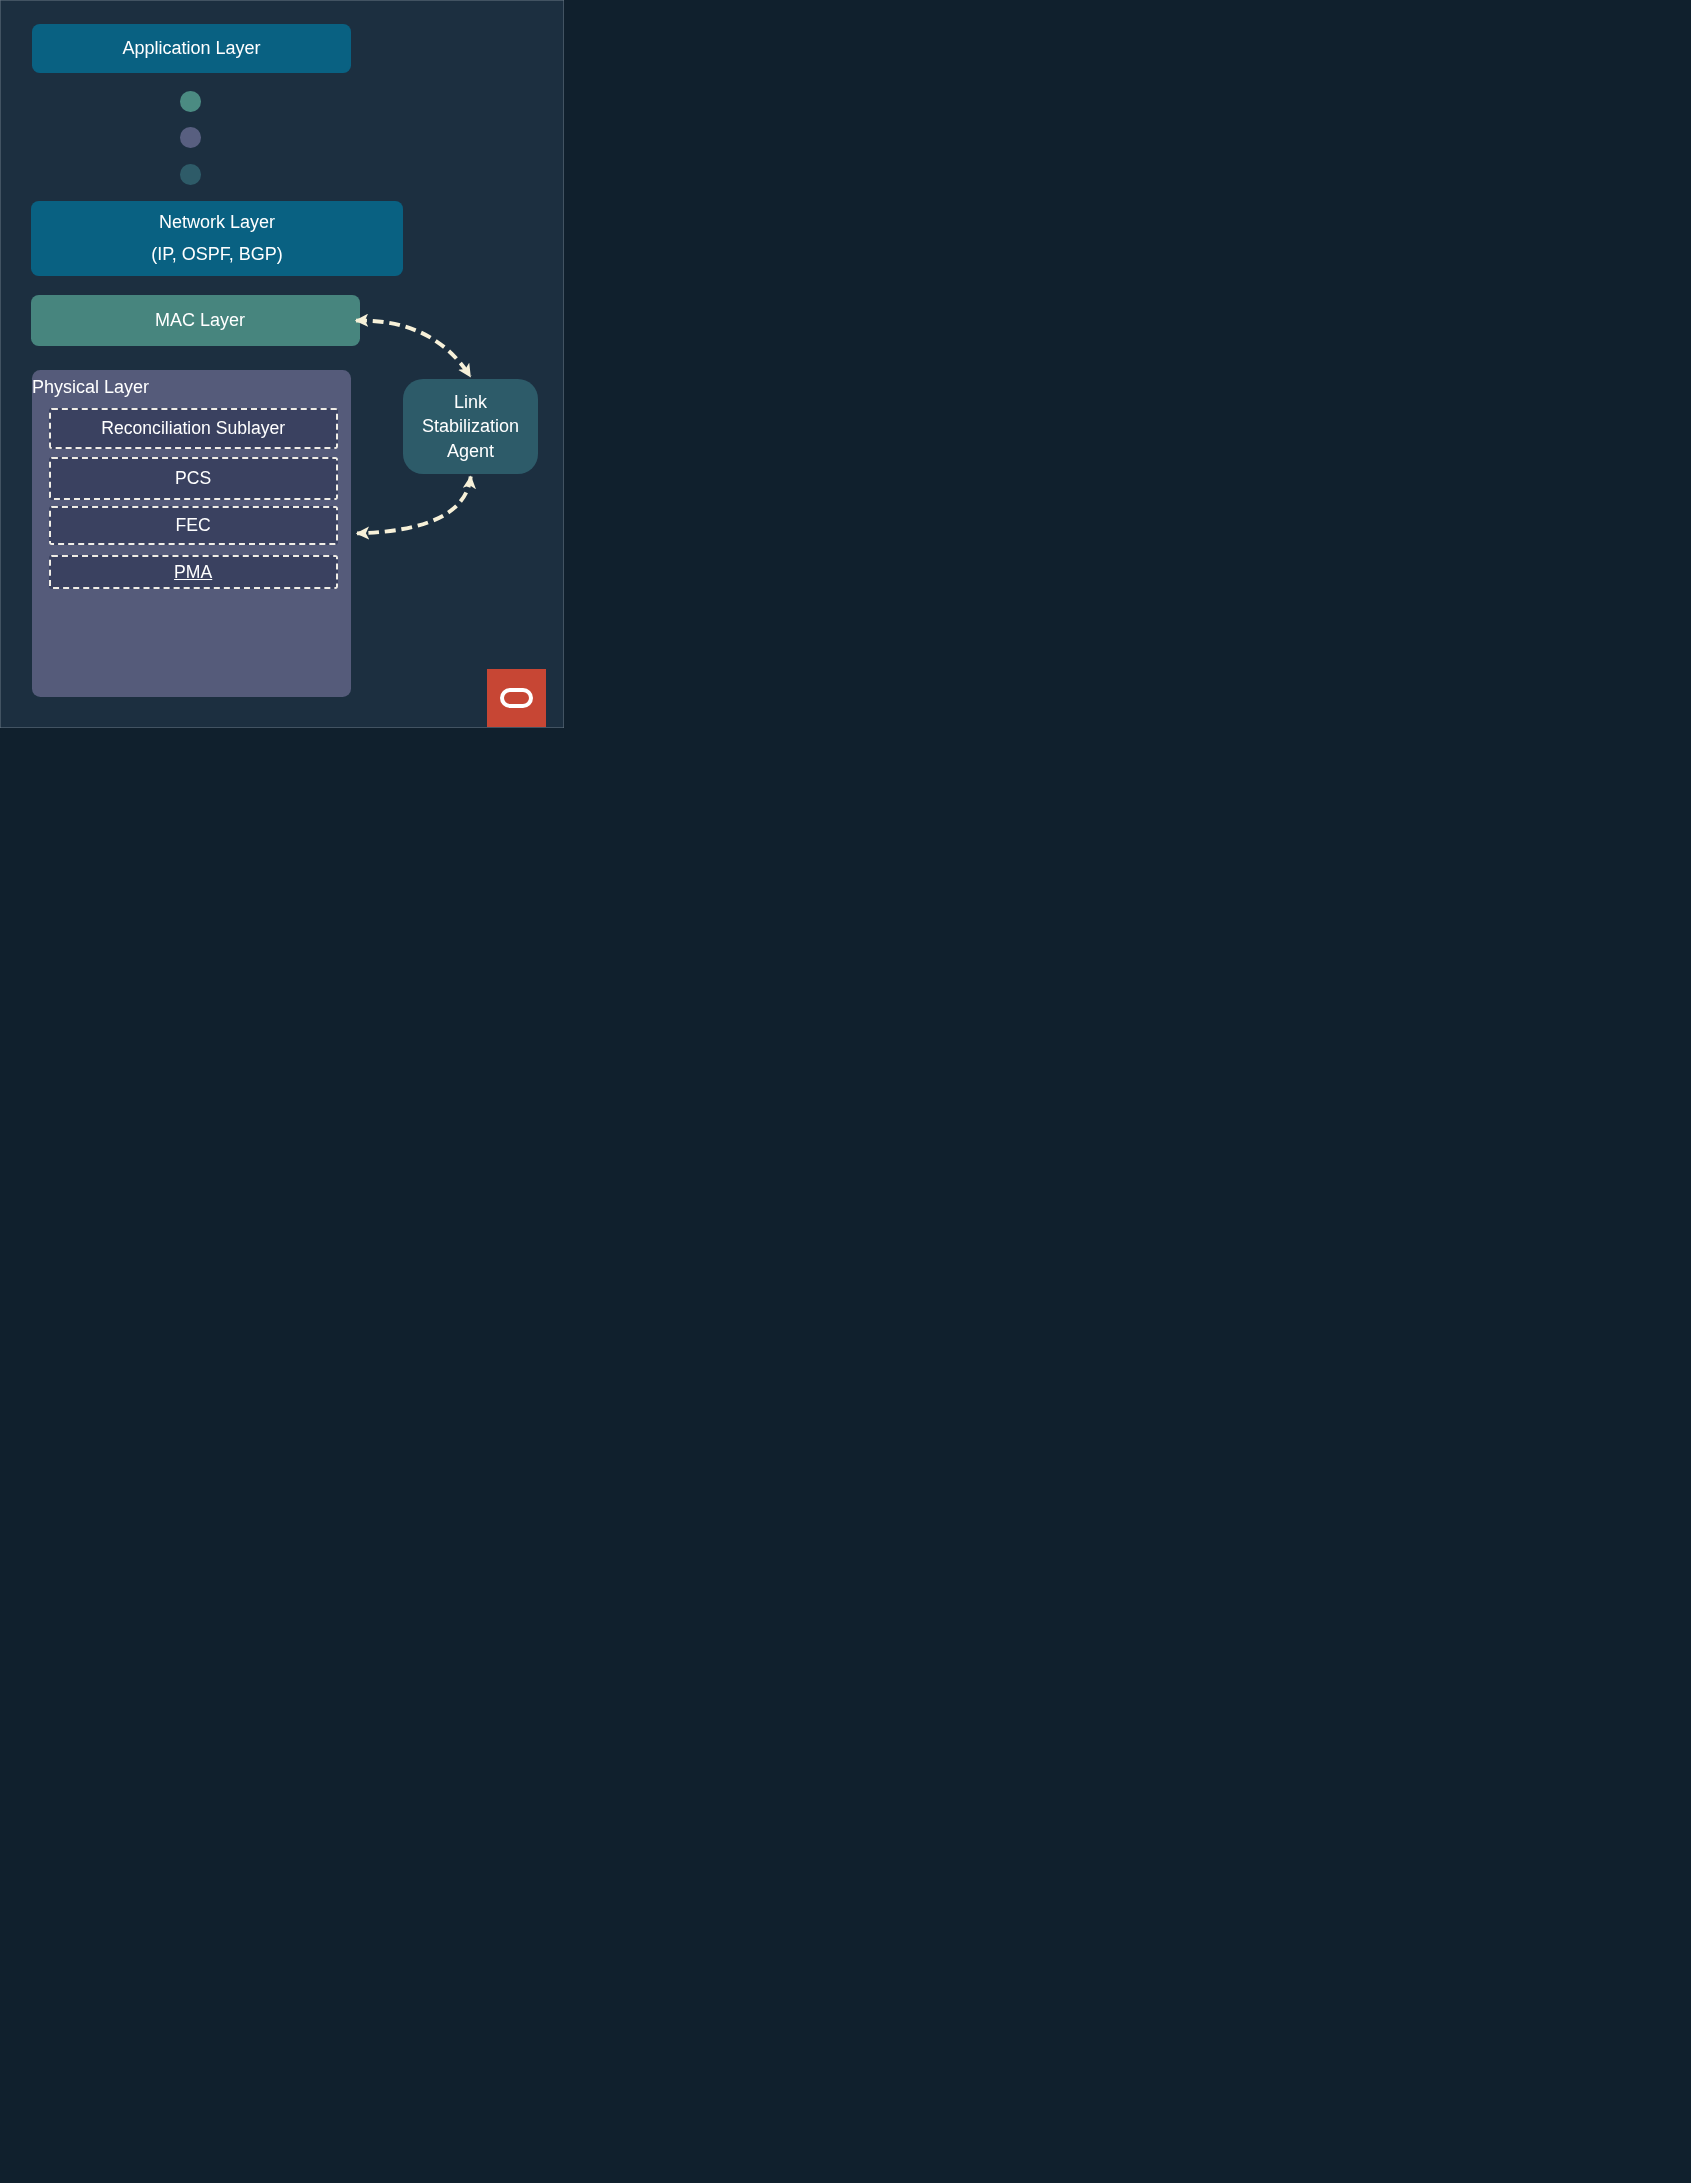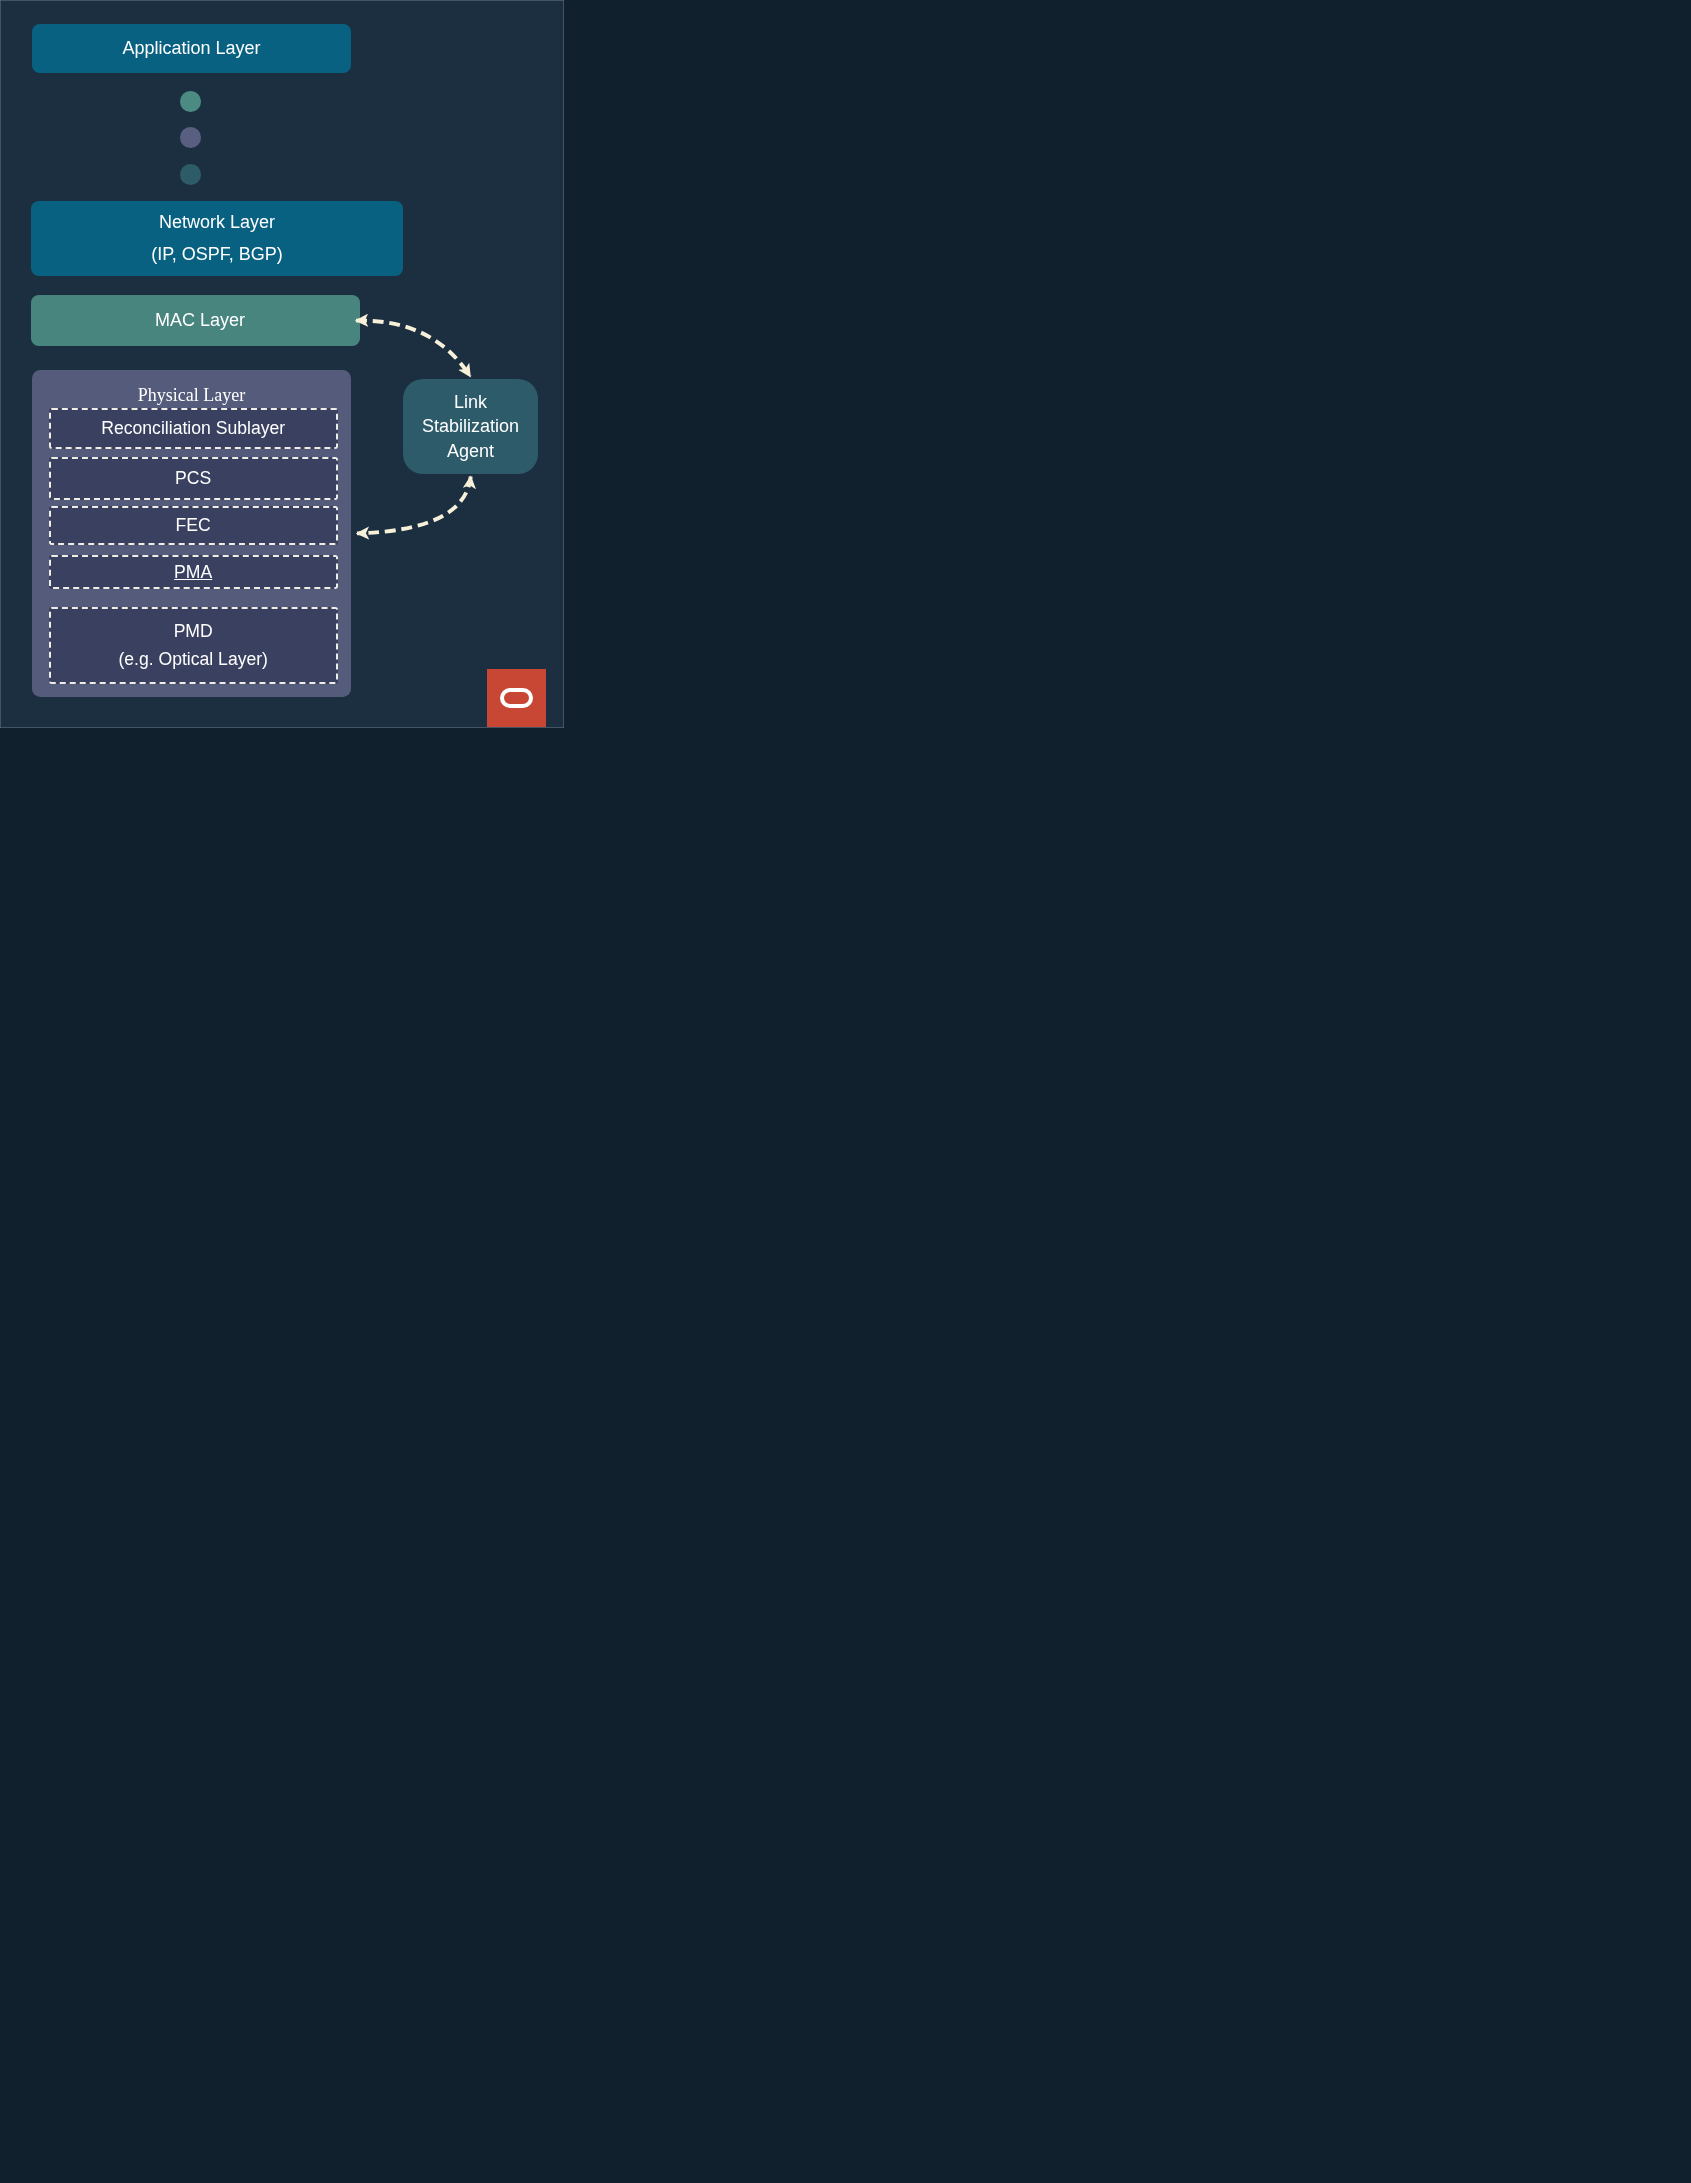--- a/index.html
+++ b/index.html
@@ -23,22 +23,22 @@
   .lbl{font-size:18px;}
   .app{left:32px;top:23.5px;width:319px;height:49px;background:#096182;justify-content:center;}
   .net{left:31px;top:201px;width:372px;height:75px;background:#096182;gap:11.8px;}
   .mac{left:31px;top:295px;width:320px;height:51px;background:#47857e;padding-left:9px;}
   .phys{
     left:32px;top:370px;width:319px;height:327px;
     background:#555b7a;border-radius:8.3px;
     display:block;
   }
   .phys-title{
-    width:100%;text-align:center;
-    padding-top:15px;font-size:18px;font-family:Liberation Serif, serif;
+    width:100%;text-align:left;
+    padding-top:7px;font-size:18px;
   }
   .sub{
     position:absolute;left:16.7px;width:289px;
     box-sizing:border-box;
     background:#3a4160;
     border:2px dashed #f0ede6;
     border-radius:2.9px;
     display:flex;flex-direction:column;
     align-items:center;justify-content:center;
     text-align:center;gap:7.8px;
@@ -106,24 +106,20 @@
     </div>
     <div class="sub sub-pcs">
       <span class="lbl">PCS</span>
     </div>
     <div class="sub sub-fec">
       <span class="lbl">FEC</span>
     </div>
     <div class="sub sub-pma">
       <span class="lbl">PMA</span>
     </div>
-    <div class="sub sub-pmd">
-      <span class="lbl">PMD</span>
-      <span class="lbl">(e.g. Optical Layer)</span>
-    </div>
   </div>
 
   <div class="box lsa">
     <span class="lbl">Link</span>
     <span class="lbl">Stabilization</span>
     <span class="lbl">Agent</span>
   </div>
 
   <svg class="arrows" viewBox="0 0 1150 1485" xmlns="http://www.w3.org/2000/svg">
     <defs>

